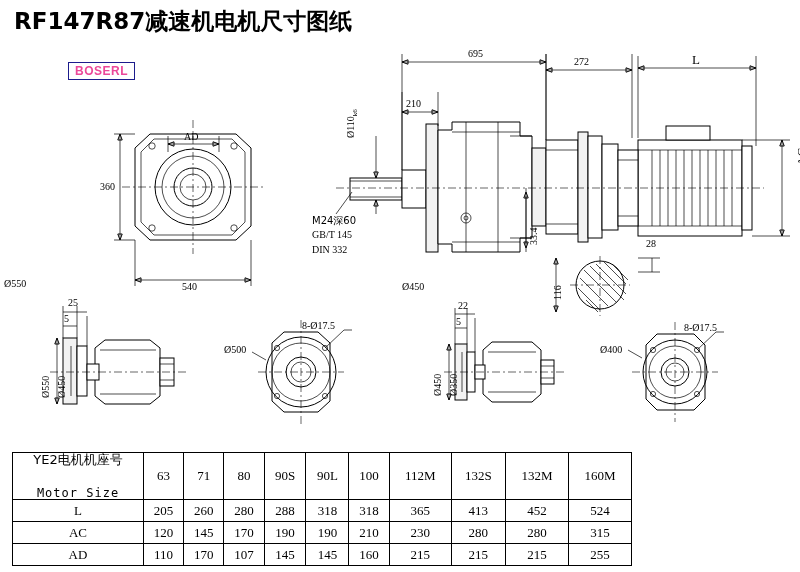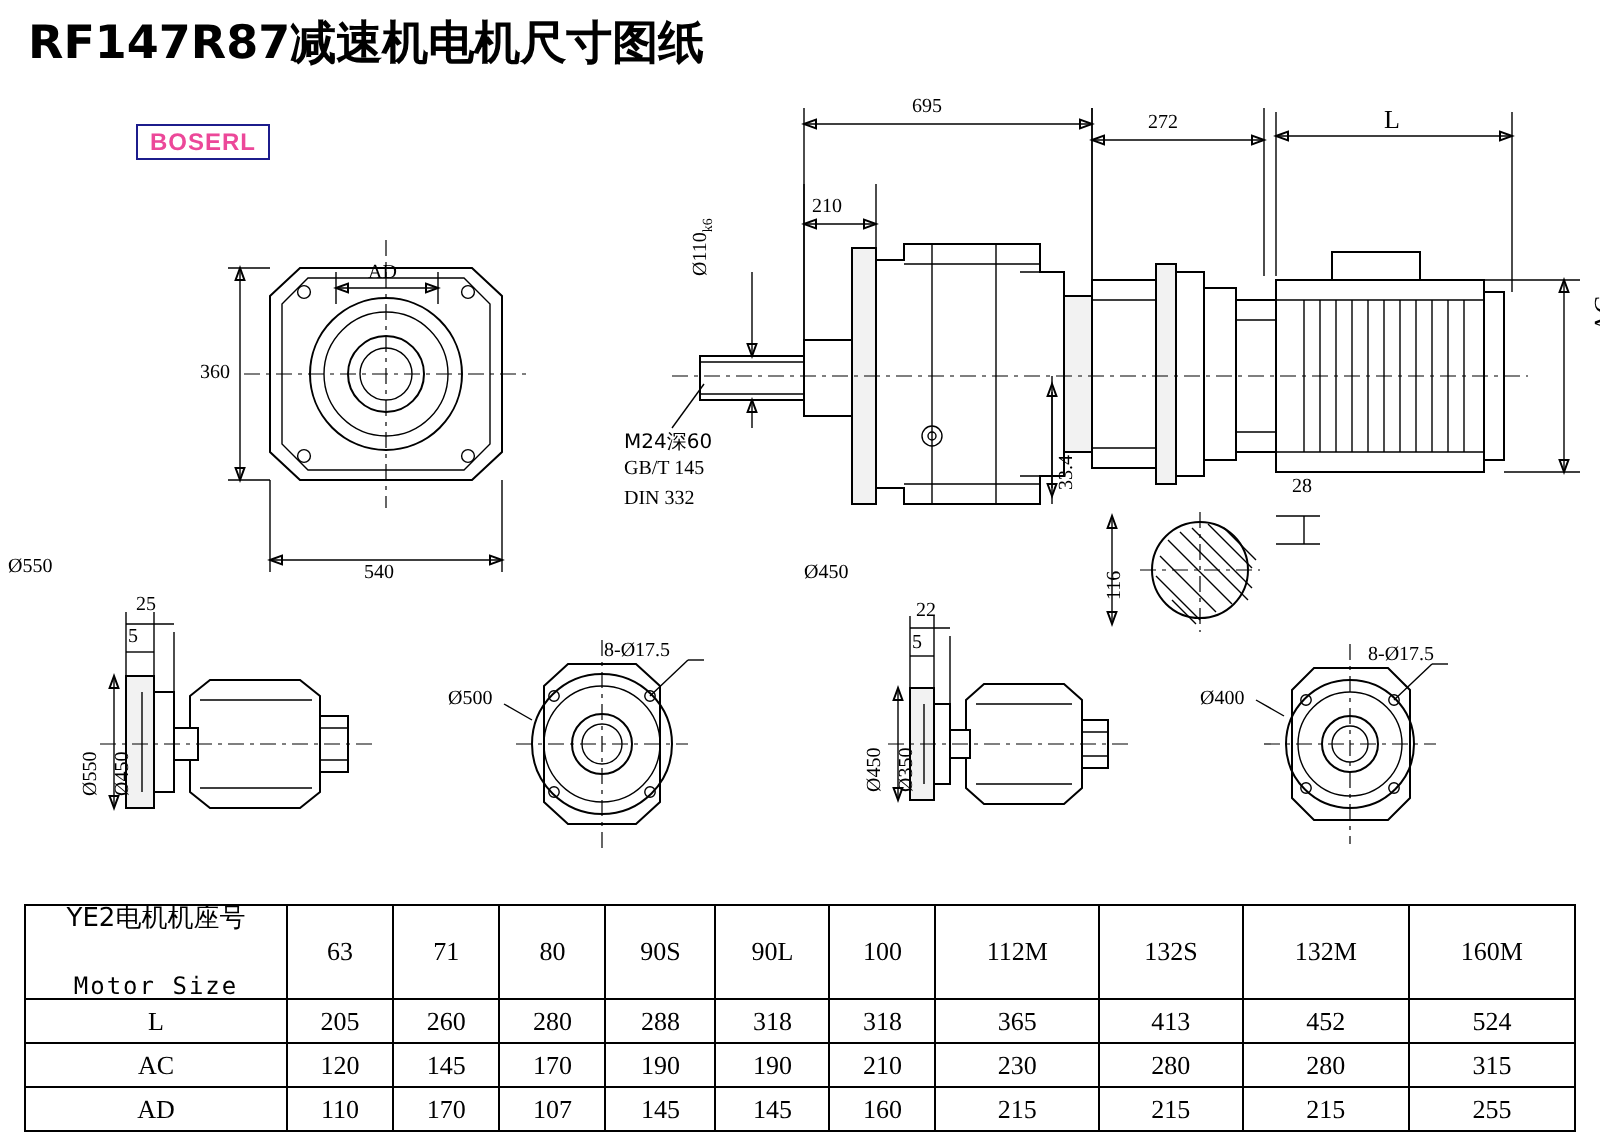--- a/index.html
+++ b/index.html
@@ -34,21 +34,21 @@
   .lbl{
     position:absolute;font-size:10px;white-space:nowrap;
     font-family:"Liberation Serif",serif;
   }
   .lbl.cn{font-family:"DejaVu Sans",sans-serif;font-size:10px;}
   .rot{transform-origin:left top;}
 
   
   table.dims{
     position:absolute;left:12px;top:452px;
-    border-collapse:collapse;width:776px;
+    border-collapse:collapse;width:620px;
     font-family:"Liberation Serif",serif;
   }
   table.dims td{
     border:1px solid #000;text-align:center;
     font-size:13px;height:21px;padding:0;
   }
   table.dims td.hd{width:130px;font-size:13px;line-height:1.05;}
   table.dims td.hd .cn{font-family:"DejaVu Sans",sans-serif;font-size:13px;}
   table.dims td.hd .ms{font-family:"DejaVu Sans Mono",monospace;font-size:12px;letter-spacing:1px;margin-top:20px;}
   table.dims td.rl{width:130px;font-size:13px;}
@@ -273,21 +273,21 @@
       <line class="lnt" x1="697" y1="350" x2="716" y2="332"></line>
       <line class="lnt" x1="716" y1="332" x2="724" y2="332"></line>
       <line class="lnt" x1="642" y1="358" x2="628" y2="350"></line>
     </g>
   </svg>
 
   <div class="lbl" style="left:184px;top:131px;">AD</div>
   <div class="lbl" style="left:100px;top:181px;">360</div>
   <div class="lbl" style="left:182px;top:281px;">540</div>
 
-  <div class="lbl" style="left:456px;top:48px;text-align:center;">695</div>
+  <div class="lbl" style="left:468px;top:48px;text-align:center;">695</div>
   <div class="lbl" style="left:406px;top:98px;">210</div>
   <div class="lbl" style="left:574px;top:56px;">272</div>
   <div class="lbl" style="left:692px;top:52px;font-size:13px;">L</div>
   <div class="lbl rot" style="left:794px;top:166px;font-size:13px;transform:rotate(-90deg);">AC</div>
   <div class="lbl rot" style="left:528px;top:245px;transform:rotate(-90deg);">33.4</div>
   <div class="lbl" style="left:646px;top:238px;">28</div>
   <div class="lbl rot" style="left:552px;top:300px;transform:rotate(-90deg);">116</div>
 
   <div class="lbl rot" style="left:345px;top:138px;transform:rotate(-90deg);">
     <span>Ø110</span><span style="font-size:7px;vertical-align:sub;">k6</span>

